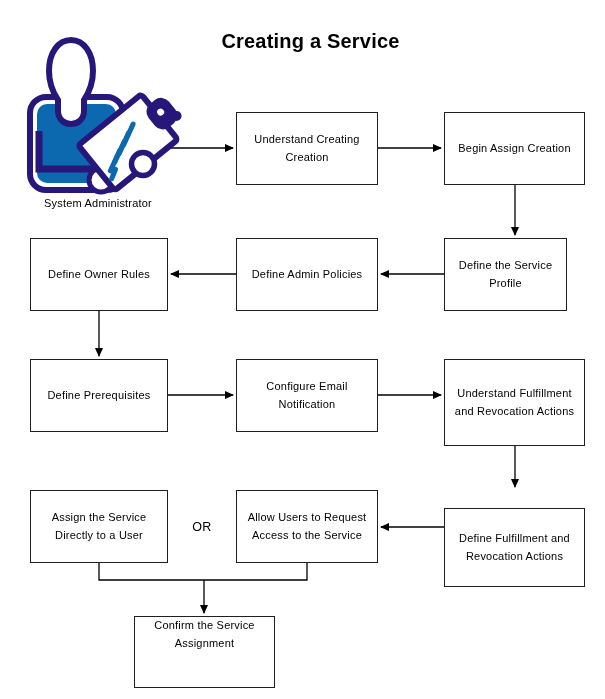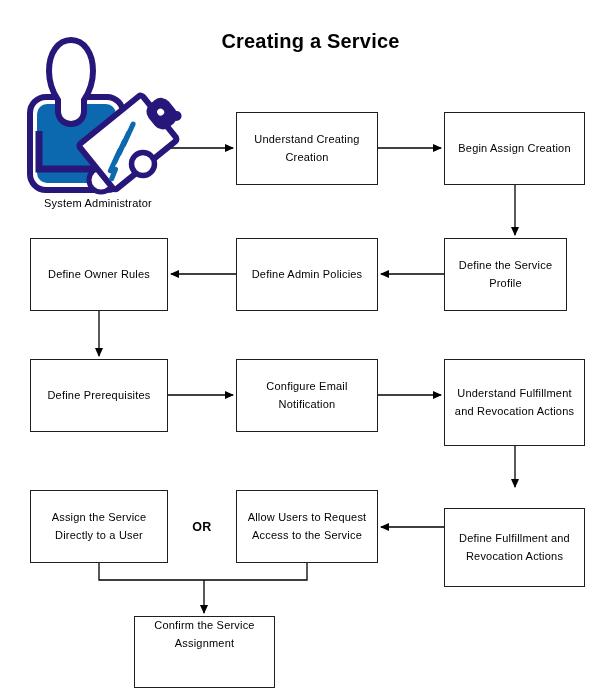--- a/index.html
+++ b/index.html
@@ -66,21 +66,21 @@
   .or-label {
     position: absolute;
     left: 168px;
     top: 514px;
     width: 68px;
     height: 26px;
     display: flex;
     align-items: center;
     justify-content: center;
     font-size: 12.5px;
-    font-weight: bold;
+    font-weight: normal;
     letter-spacing: .3px;
   }
   .actor-label {
     position: absolute;
     left: 17px;
     top: 197px;
     width: 162px;
     text-align: center;
     font-size: 11px;
     letter-spacing: .2px;

